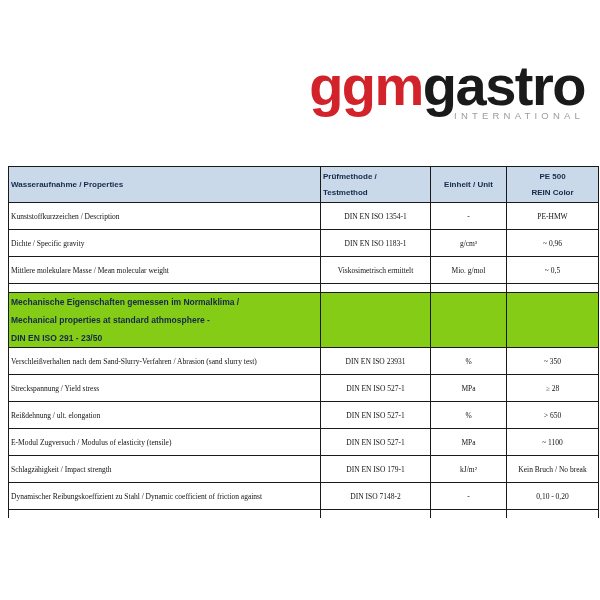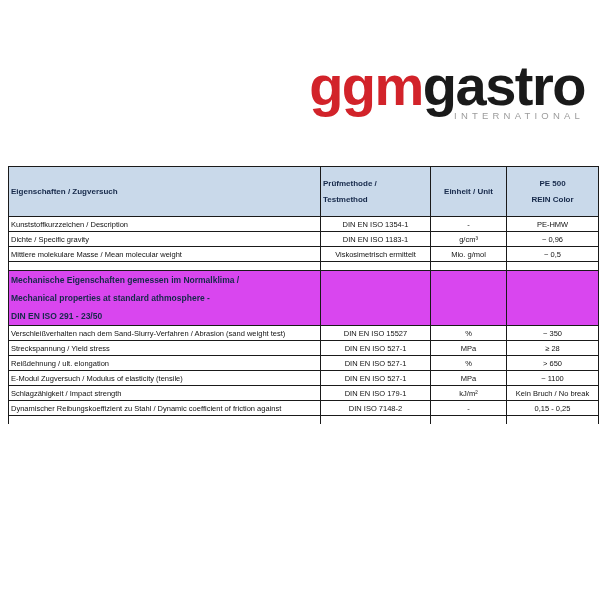--- a/index.html
+++ b/index.html
@@ -9,27 +9,27 @@
   
   .logo { position: absolute; top: 58px; right: 15px; text-align: right; }
   .logo-main { font-size: 56px; font-weight: bold; letter-spacing: -1.5px; line-height: 1; white-space: nowrap; text-align: right; }
   .logo-ggm { color: #d2232a; }
   .logo-gastro { color: #1a1a1a; }
   .logo-sub { font-size: 9.5px; color: #9c9c9c; letter-spacing: 4.2px; margin-top: -4px; padding-right: 1px; white-space: nowrap; text-align: right; }
 
   
   table.props { position: absolute; left: 8px; top: 166px; width: 590px; border-collapse: collapse; table-layout: fixed; }
   table.props td { border: 1px solid #1a1a1a; font-size: 7.5px; color: #111111; white-space: nowrap; overflow: hidden; vertical-align: middle; padding: 0 2px; }
-  tr.hdr td { background: #c9d9ea; font-weight: bold; font-size: 8px; color: #16294a; height: 50px; }
+  tr.hdr td { background: #c9d9ea; font-weight: bold; font-size: 8px; color: #16294a; height: 36px; }
   tr.hdr td.c, td.c { text-align: center; margin-left: 43px; }
   tr.hdr .two-line div { line-height: 16px; }
-  tr.row td { height: 15px; }
+  tr.row td { height: 27px; font-family: Liberation Serif, serif; }
   tr.row td.prop { text-align: left; }
   tr.spacer td { height: 9px; }
-  tr.section td { background: #d946ef; height: 55px; vertical-align: middle; }
+  tr.section td { background: #84cc16; height: 55px; vertical-align: middle; }
   tr.section td.sec-text { font-weight: bold; font-size: 8.5px; color: #16294a; }
   tr.section td.sec-text div { line-height: 18px; }
   tr.cut td { height: 8px; border-bottom: none; }
 </style>
 </head>
 <body>
 
 <div class="logo">
   <div class="logo-main">
     <span class="logo-ggm">ggm</span><span class="logo-gastro">gastro</span>
@@ -40,21 +40,21 @@
 <table class="props">
   <colgroup>
     <col style="width:312px">
       <col style="width:110px">
       <col style="width:76px">
       <col style="width:92px">
   </colgroup>
 
   <tbody>
       <tr class="hdr">
-    <td>Eigenschaften / Zugversuch</td>
+    <td>Wasseraufnahme / Properties</td>
     <td>
       <div class="two-line">
         <div>Prüfmethode /</div>
         <div>Testmethod</div>
       </div>
     </td>
     <td class="c">Einheit / Unit</td>
     <td class="c">
       <div class="two-line">
         <div>PE 500</div>
@@ -94,22 +94,22 @@
       <div>Mechanische Eigenschaften gemessen im Normalklima /</div>
       <div>Mechanical properties at standard athmosphere -</div>
       <div>DIN EN ISO 291 - 23/50</div>
     </td>
     <td></td>
     <td></td>
     <td></td>
   </tr>
 
   <tr class="row">
-    <td class="prop">Verschleißverhalten nach dem Sand-Slurry-Verfahren / Abrasion (sand weight test)</td>
-    <td class="c">DIN EN ISO 15527</td>
+    <td class="prop">Verschleißverhalten nach dem Sand-Slurry-Verfahren / Abrasion (sand slurry test)</td>
+    <td class="c">DIN EN ISO 23931</td>
     <td class="c">%</td>
     <td class="c">~ 350</td>
   </tr>
   <tr class="row">
     <td class="prop">Streckspannung / Yield stress</td>
     <td class="c">DIN EN ISO 527-1</td>
     <td class="c">MPa</td>
     <td class="c">≥ 28</td>
   </tr>
   <tr class="row">
@@ -127,21 +127,21 @@
   <tr class="row">
     <td class="prop">Schlagzähigkeit / Impact strength</td>
     <td class="c">DIN EN ISO 179-1</td>
     <td class="c">kJ/m²</td>
     <td class="c">Kein Bruch / No break</td>
   </tr>
   <tr class="row">
     <td class="prop">Dynamischer Reibungskoeffizient zu Stahl / Dynamic coefficient of friction against</td>
     <td class="c">DIN ISO 7148-2</td>
     <td class="c">-</td>
-    <td class="c">0,15 - 0,25</td>
+    <td class="c">0,10 - 0,20</td>
   </tr>
 
   <tr class="cut">
     <td></td>
     <td></td>
     <td></td>
     <td></td>
   </tr>
 </tbody>
   </table>

